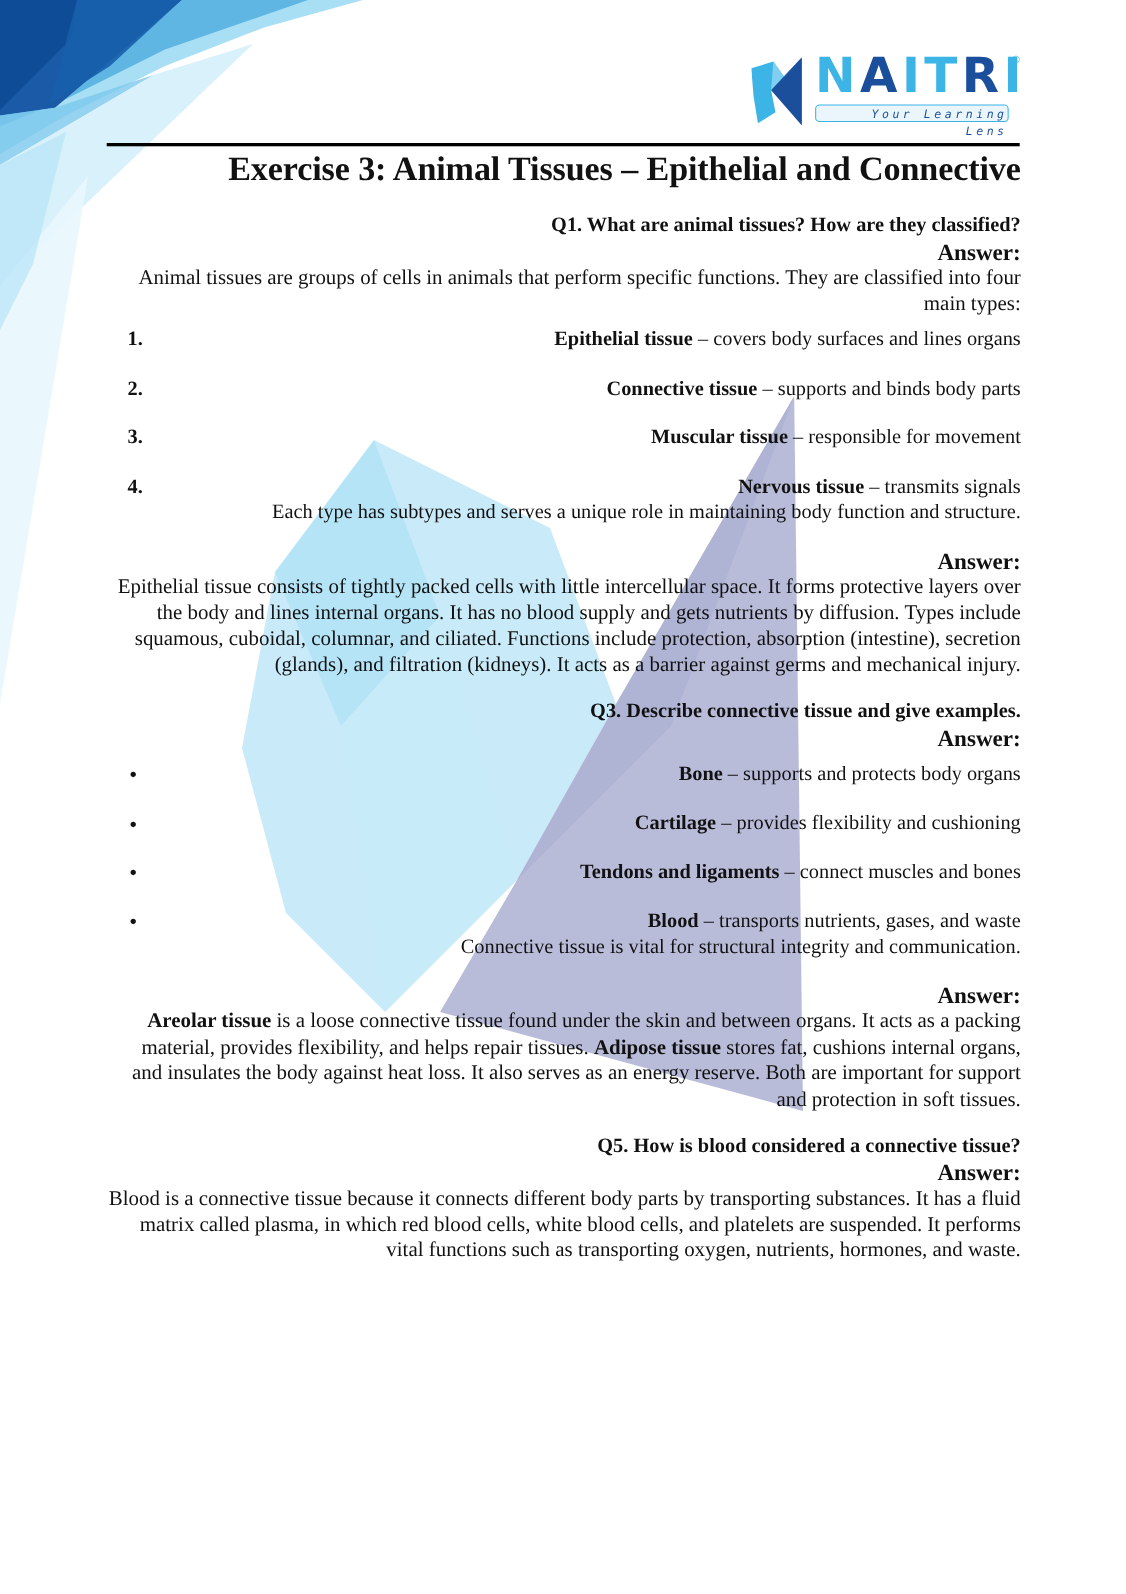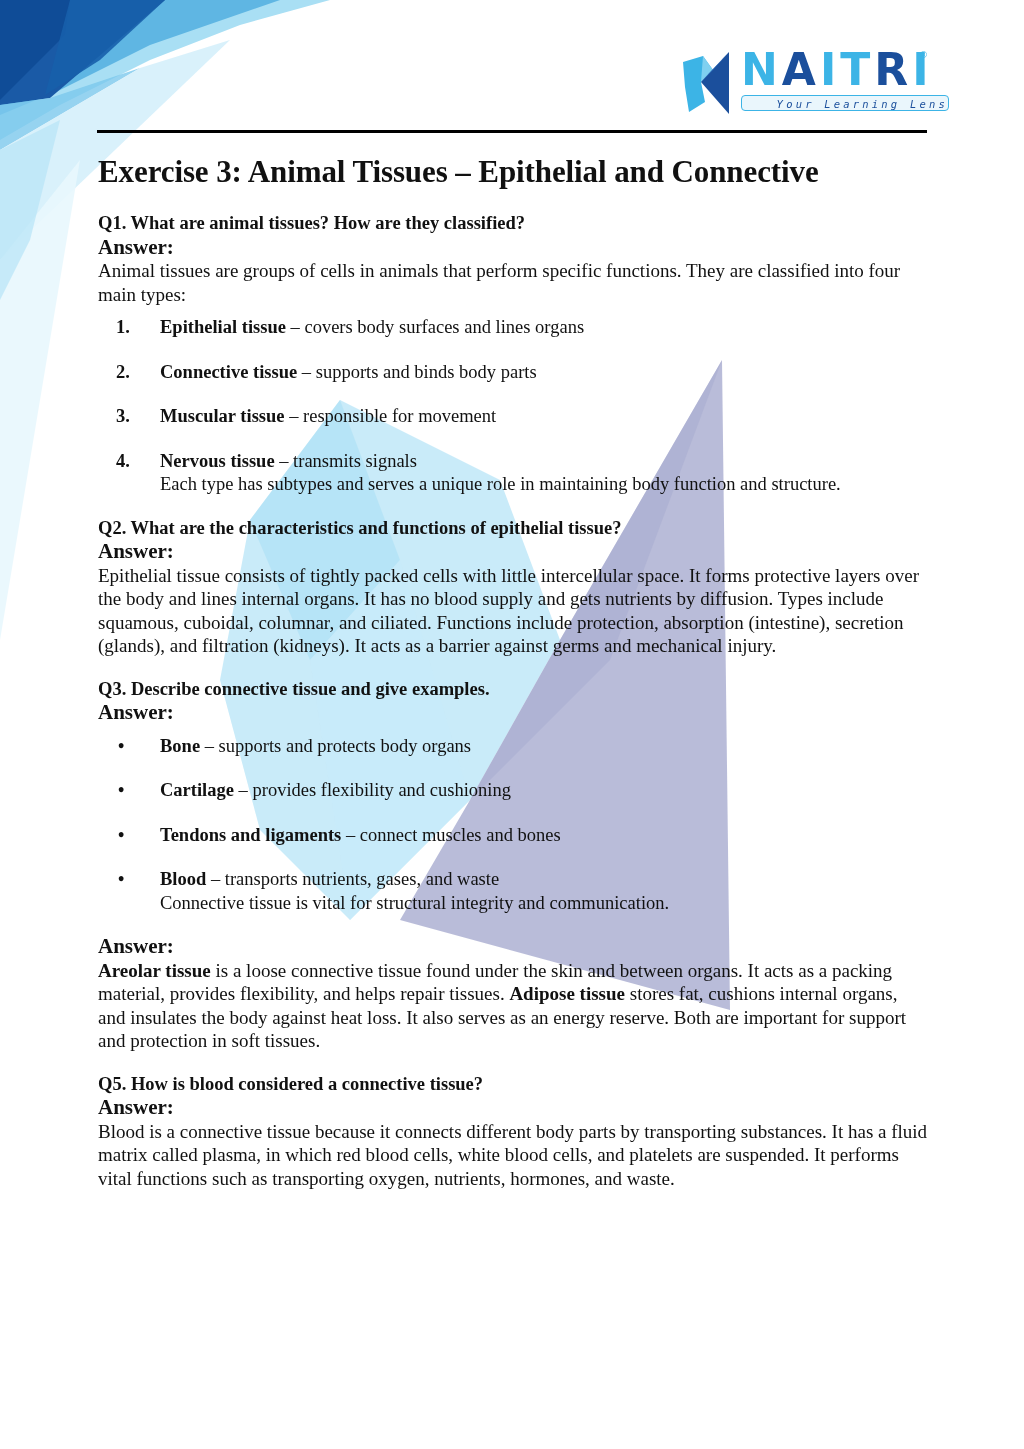--- a/index.html
+++ b/index.html
@@ -15,27 +15,27 @@
     .logo-mark { position: absolute; left: 0; top: 4px; width: 58px; height: 62px; }
     .logo-word {
       position: absolute; left: 58px; top: -2px;
       font-family: "DejaVu Sans", "Liberation Sans", sans-serif;
       font-weight: bold; font-size: 44px; letter-spacing: 4px; line-height: 48px;
     }
     .logo-word .l1 { color: #3cb4e6; }
     .logo-word .l2 { color: #1b4f9c; }
     .logo-reg { position: absolute; left: 236px; top: 2px; font-size: 9px; color: #3cb4e6; font-family: "DejaVu Sans", sans-serif; }
     .logo-tag {
-      position: absolute; left: 58px; top: 47px; width: 208px; height: 16px;
+      position: absolute; left: 58px; top: 47px; width: 176px; height: 16px;
       border: 1.5px solid #3cb4e6; border-radius: 4px; background: #eaf6fc;
       font-family: "DejaVu Sans Mono", "Liberation Mono", monospace; font-style: italic;
       font-size: 10.5px; letter-spacing: 3.2px; color: #1b4f9c; line-height: 16px; padding-left: 4px; box-sizing: border-box;
     }
     .rule { position: absolute; left: 97px; top: 130px; width: 830px; height: 3px; background: #000; z-index: 2; }
-    .content { position: absolute; left: 98px; top: 150px; width: 830px; z-index: 2; }
+    .content { position: absolute; left: 98px; top: 132px; width: 830px; z-index: 2; text-align: right; }
     h1 {
       margin: 0; font-size: 31px; font-weight: bold; line-height: 44px; letter-spacing: -0.1px;
       height: 44px; margin-bottom: 18px;
     }
     .q { font-weight: bold; font-size: 18.5px; line-height: 23.5px; margin: 0; }
     .ans-label { font-weight: bold; font-size: 21px; line-height: 23.5px; margin: 0; }
     .para { font-size: 19px; line-height: 23.5px; margin: 0; }
     .section { margin-bottom: 20px; }
     .list { margin: 10px 0 8px 0; padding: 0; list-style: none; }
     .list li { position: relative; padding-left: 62px; font-size: 18.5px; line-height: 23.5px; margin-bottom: 21px; }
@@ -91,21 +91,20 @@
     <p class="para">Animal tissues are groups of cells in animals that perform specific functions. They are classified into four main types:</p>
     <ul class="list">
       <li><span class="marker">1.</span><span class="term">Epithelial tissue</span><span> – covers body surfaces and lines organs</span></li>
       <li><span class="marker">2.</span><span class="term">Connective tissue</span><span> – supports and binds body parts</span></li>
       <li><span class="marker">3.</span><span class="term">Muscular tissue</span><span> – responsible for movement</span></li>
       <li><span class="marker">4.</span><span class="term">Nervous tissue</span><span> – transmits signals</span><span class="note">Each type has subtypes and serves a unique role in maintaining body function and structure.</span></li>
     </ul>
   </div>
 
   <div class="section">
-    <p class="q">Q2. What are the characteristics and functions of epithelial tissue?</p>
     <p class="ans-label">Answer:</p>
     <p class="para">Epithelial tissue consists of tightly packed cells with little intercellular space. It forms protective layers over the body and lines internal organs. It has no blood supply and gets nutrients by diffusion. Types include squamous, cuboidal, columnar, and ciliated. Functions include protection, absorption (intestine), secretion (glands), and filtration (kidneys). It acts as a barrier against germs and mechanical injury.</p>
   </div>
 
   <div class="section">
     <p class="q">Q3. Describe connective tissue and give examples.</p>
     <p class="ans-label">Answer:</p>
     <ul class="list">
       <li><span class="marker bullet">•</span><span class="term">Bone</span><span> – supports and protects body organs</span></li>
       <li><span class="marker bullet">•</span><span class="term">Cartilage</span><span> – provides flexibility and cushioning</span></li>

